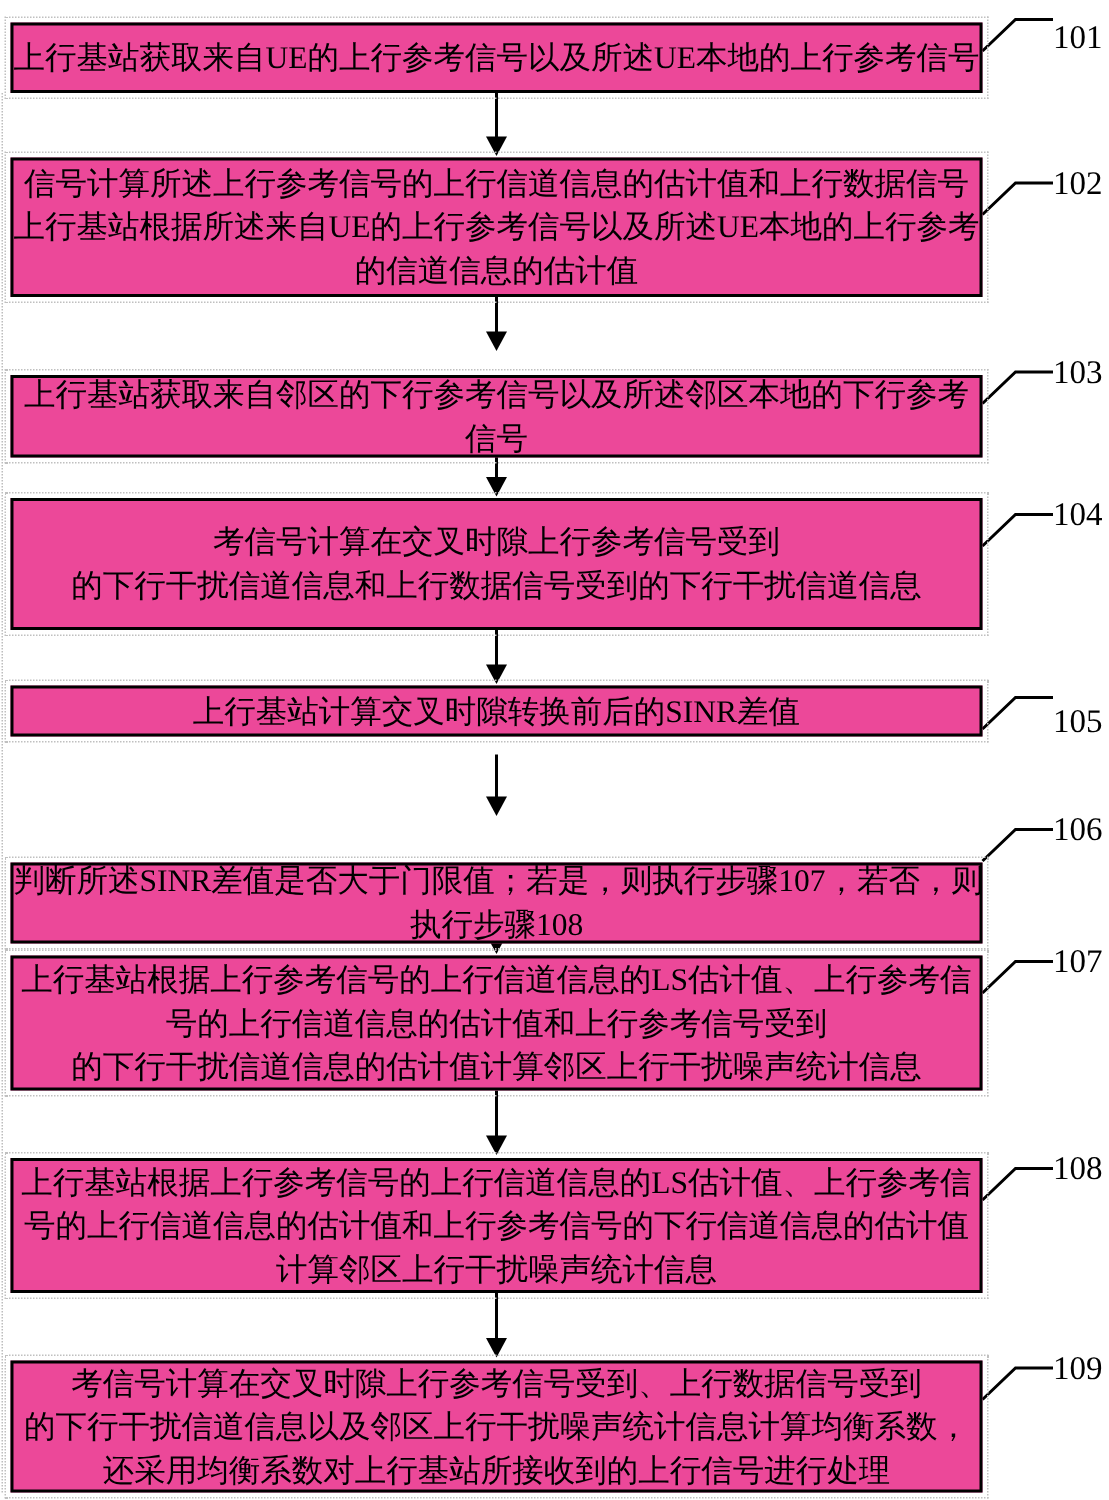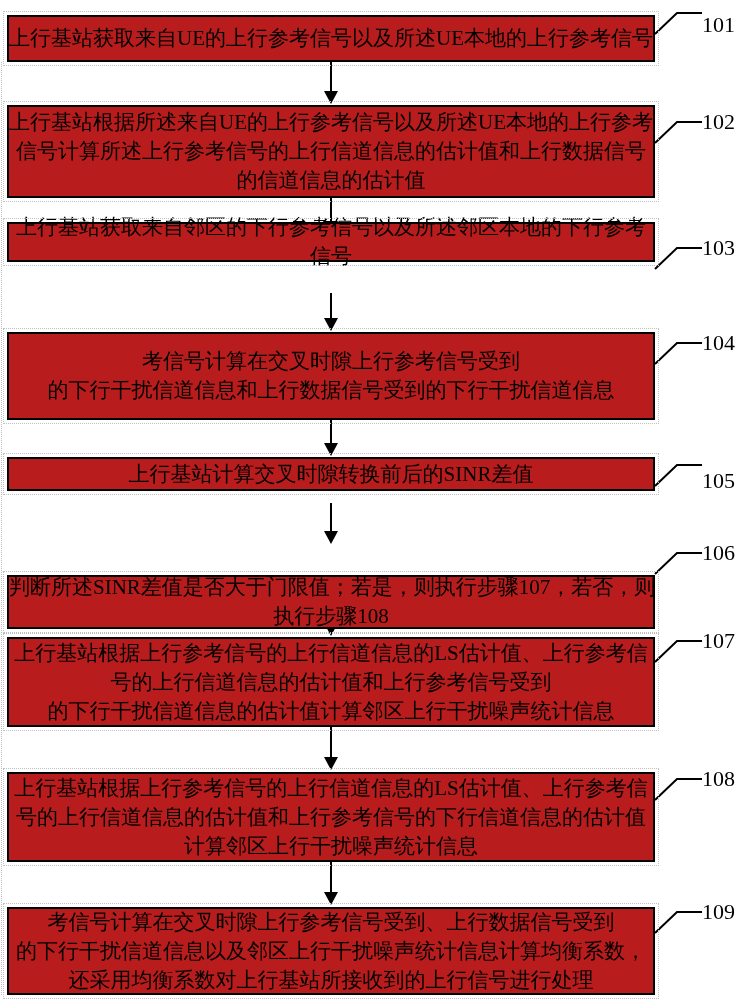--- a/index.html
+++ b/index.html
@@ -15,21 +15,21 @@
     font-family: "Liberation Serif", "DejaVu Serif", serif;
     color: #000000;
     overflow: hidden;
   }
   .step-box {
     position: absolute;
     left: 7px;
     width: 648px;
     box-sizing: border-box;
     border: 2px solid #000000;
-    background: #b91c1c;
+    background: #ec4899;
     display: flex;
     flex-direction: column;
     justify-content: center;
     align-items: center;
     text-align: center;
     font-size: 21px;
     line-height: 29px;
     outline: 1px dotted #c0c0c0;
     outline-offset: 3px;
   }
@@ -117,27 +117,27 @@
   </svg>
 
   <div class="scan-artifact-line"></div>
 
   <div class="step-box" style="top:15px;height:47px;">
     <div class="step-line">上行基站获取来自UE的上行参考信号以及所述UE本地的上行参考信号</div>
   </div>
   <div class="ref-numeral" style="top:12px;">101</div>
 
   <div class="step-box" style="top:105px;height:93px;">
+    <div class="step-line">信号计算所述上行参考信号的上行信道信息的估计值和上行数据信号</div>
     <div class="step-line">上行基站根据所述来自UE的上行参考信号以及所述UE本地的上行参考</div>
-    <div class="step-line">信号计算所述上行参考信号的上行信道信息的估计值和上行数据信号</div>
     <div class="step-line">的信道信息的估计值</div>
   </div>
   <div class="ref-numeral" style="top:109px;">102</div>
 
-  <div class="step-box" style="top:222px;height:40px;justify-content:center;">
+  <div class="step-box" style="top:250px;height:55px;justify-content:center;">
     <div class="step-line">上行基站获取来自邻区的下行参考信号以及所述邻区本地的下行参考</div>
     <div class="step-line">信号</div>
   </div>
   <div class="ref-numeral" style="top:235px;">103</div>
 
   <div class="step-box" style="top:332px;height:88px;">
     <div class="step-line">考信号计算在交叉时隙上行参考信号受到</div>
     <div class="step-line">的下行干扰信道信息和上行数据信号受到的下行干扰信道信息</div>
   </div>
   <div class="ref-numeral" style="top:330px;">104</div>

